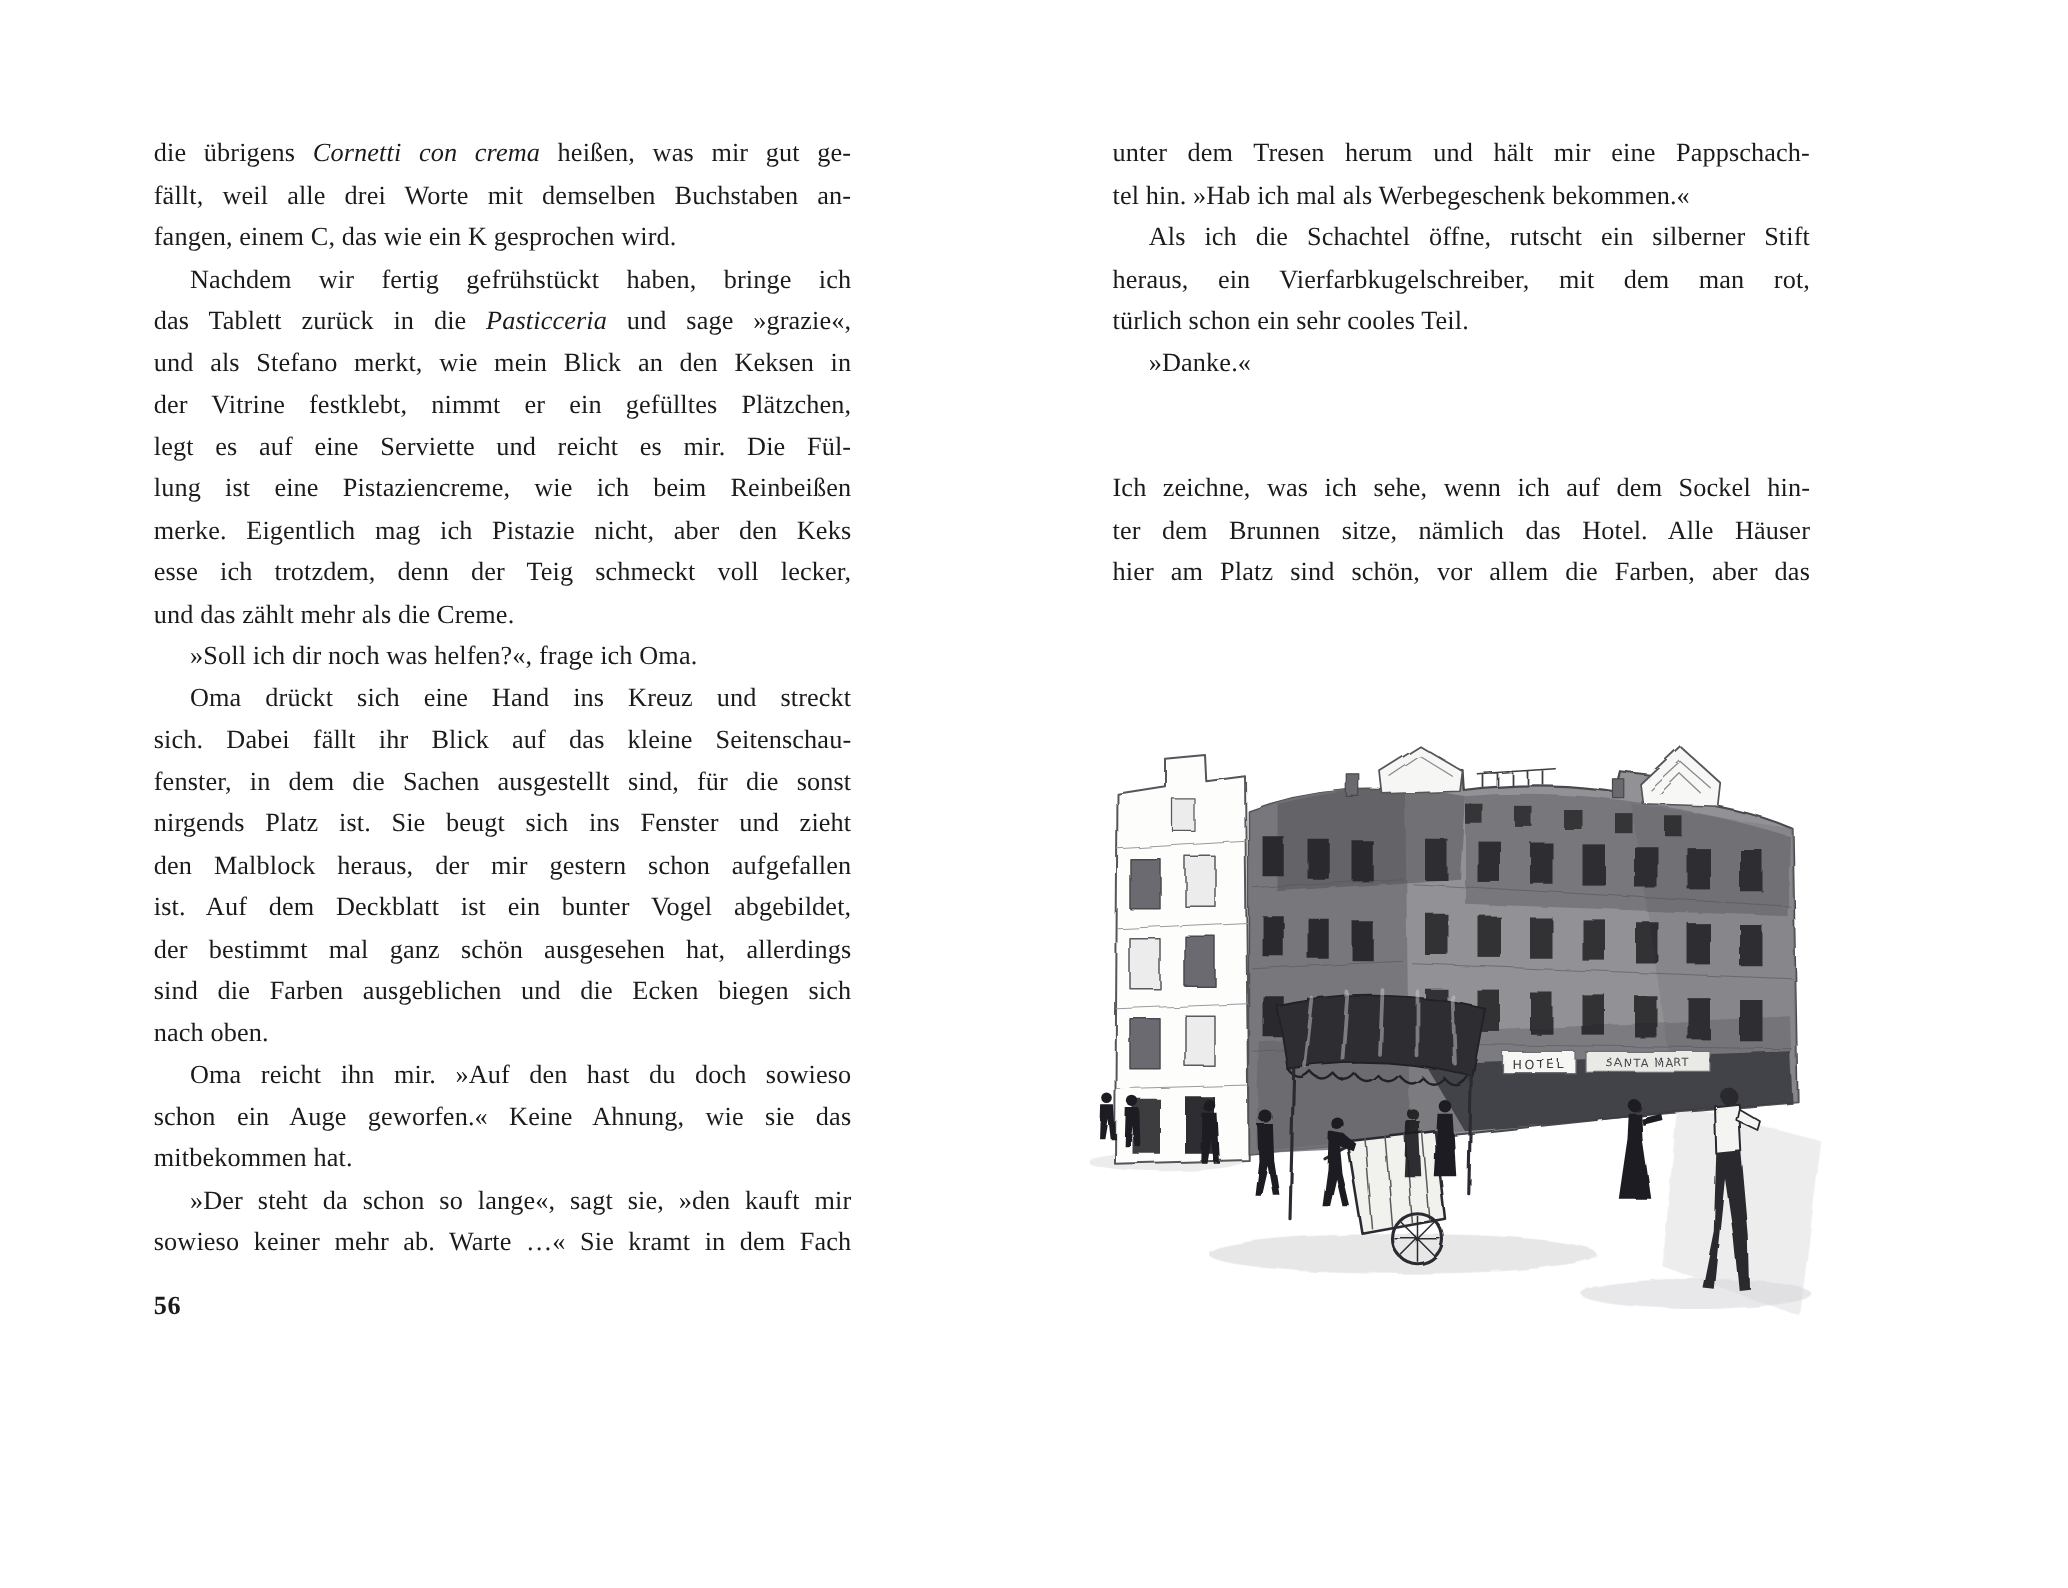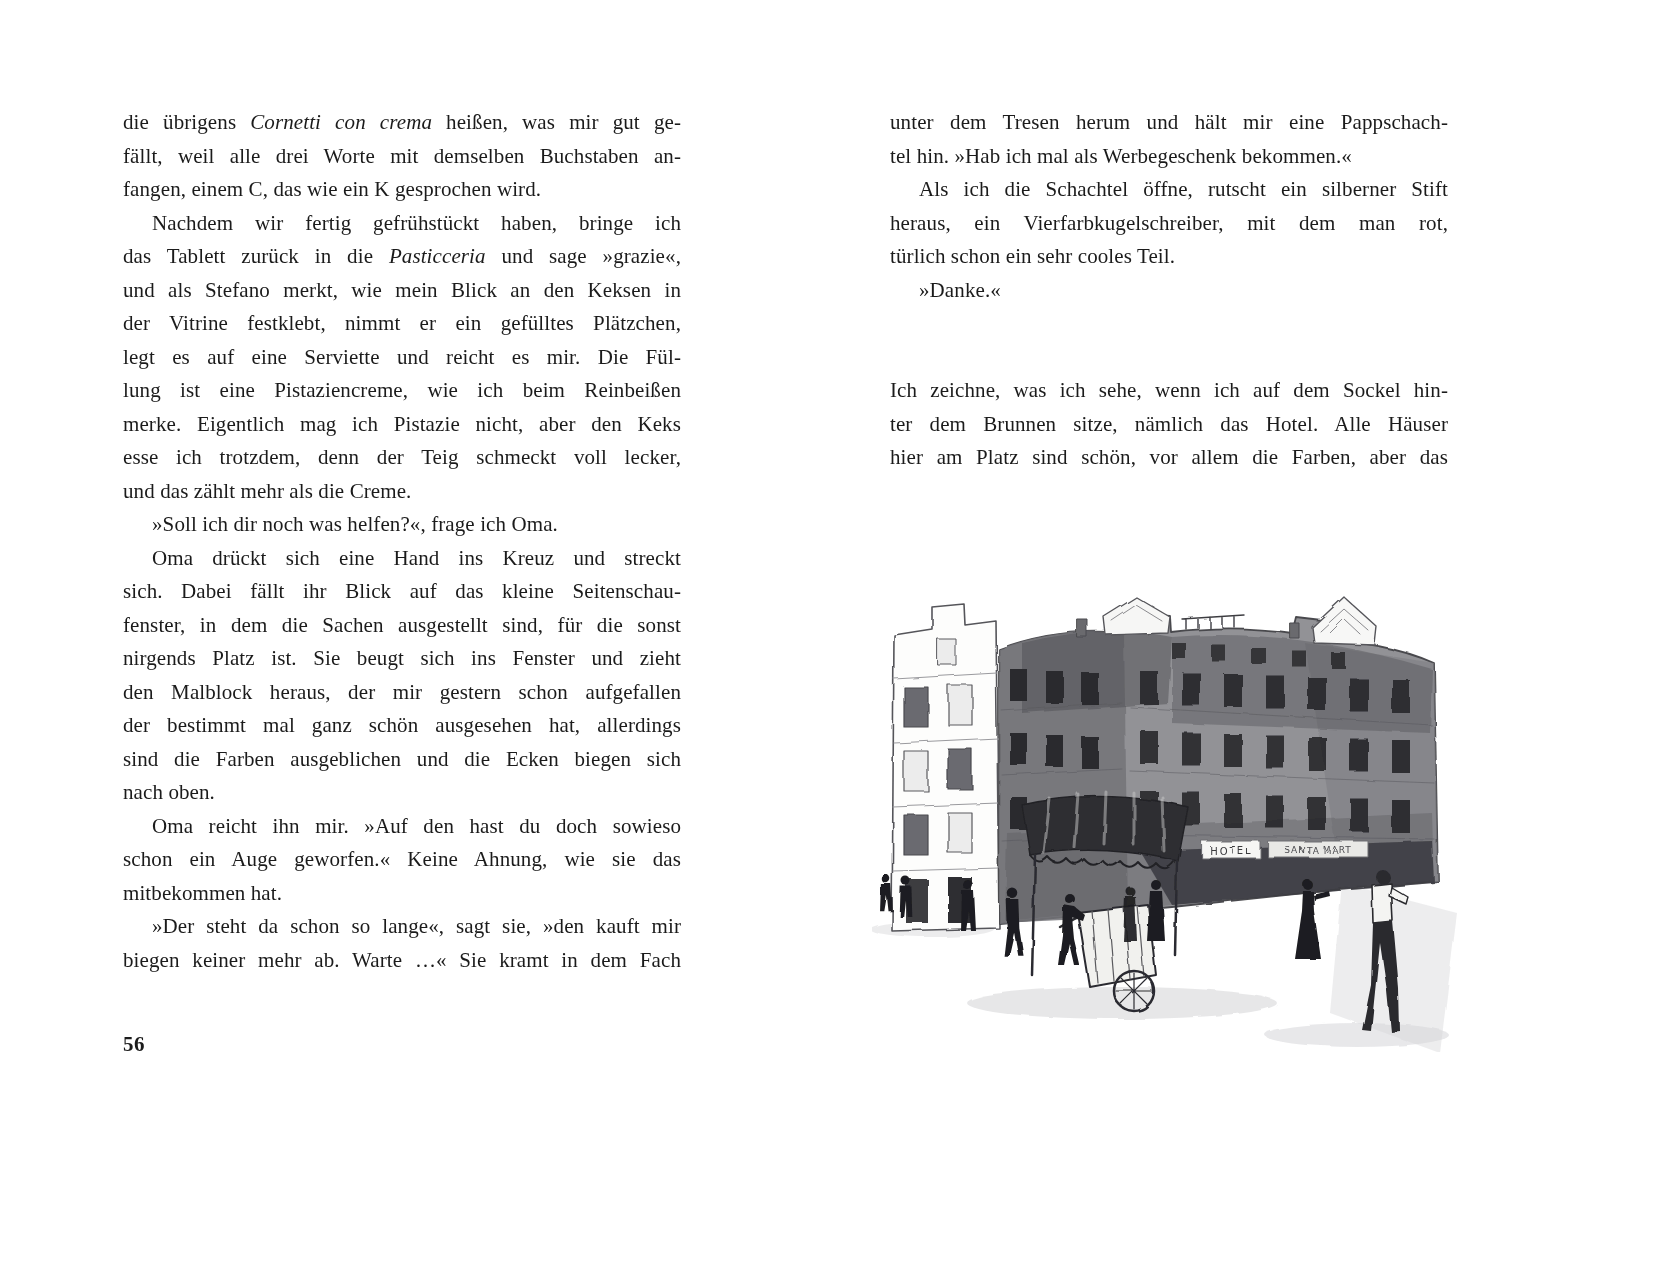--- a/index.html
+++ b/index.html
@@ -73,28 +73,29 @@
       <div class="line justify"><span>lung ist eine Pistaziencreme, wie ich beim Reinbeißen</span></div>
       <div class="line justify"><span>merke. Eigentlich mag ich Pistazie nicht, aber den Keks</span></div>
       <div class="line justify"><span>esse ich trotzdem, denn der Teig schmeckt voll lecker,</span></div>
       <div class="line"><span>und das zählt mehr als die Creme.</span></div>
       <div class="line indent"><span>»Soll ich dir noch was helfen?«, frage ich Oma.</span></div>
       <div class="line justify indent"><span>Oma drückt sich eine Hand ins Kreuz und streckt</span></div>
       <div class="line justify"><span>sich. Dabei fällt ihr Blick auf das kleine Seitenschau-</span></div>
       <div class="line justify"><span>fenster, in dem die Sachen ausgestellt sind, für die sonst</span></div>
       <div class="line justify"><span>nirgends Platz ist. Sie beugt sich ins Fenster und zieht</span></div>
       <div class="line justify"><span>den Malblock heraus, der mir gestern schon aufgefallen</span></div>
+      <div class="line justify"><span>ist. Auf dem Deckblatt ist ein bunter Vogel abgebildet,</span></div>
       <div class="line justify"><span>der bestimmt mal ganz schön ausgesehen hat, allerdings</span></div>
       <div class="line justify"><span>sind die Farben ausgeblichen und die Ecken biegen sich</span></div>
       <div class="line"><span>nach oben.</span></div>
       <div class="line justify indent"><span>Oma reicht ihn mir. »Auf den hast du doch sowieso</span></div>
       <div class="line justify"><span>schon ein Auge geworfen.« Keine Ahnung, wie sie das</span></div>
       <div class="line"><span>mitbekommen hat.</span></div>
       <div class="line justify indent"><span>»Der steht da schon so lange«, sagt sie, »den kauft mir</span></div>
-      <div class="line justify"><span>biegen keiner mehr ab. Warte …« Sie kramt in dem Fach</span></div>
+      <div class="line justify"><span>sowieso keiner mehr ab. Warte …« Sie kramt in dem Fach</span></div>
     </div>
   <div id="page-number">56</div>
 </div>
 
 <div class="page" id="right-page">
   <div class="text-col" id="right-col">
       <div class="line justify"><span>unter dem Tresen herum und hält mir eine Pappschach-</span></div>
       <div class="line"><span>tel hin. »Hab ich mal als Werbegeschenk bekommen.«</span></div>
       <div class="line justify indent"><span>Als ich die Schachtel öffne, rutscht ein silberner Stift</span></div>
       <div class="line justify"><span>heraus, ein Vierfarbkugelschreiber, mit dem man rot,</span></div>

